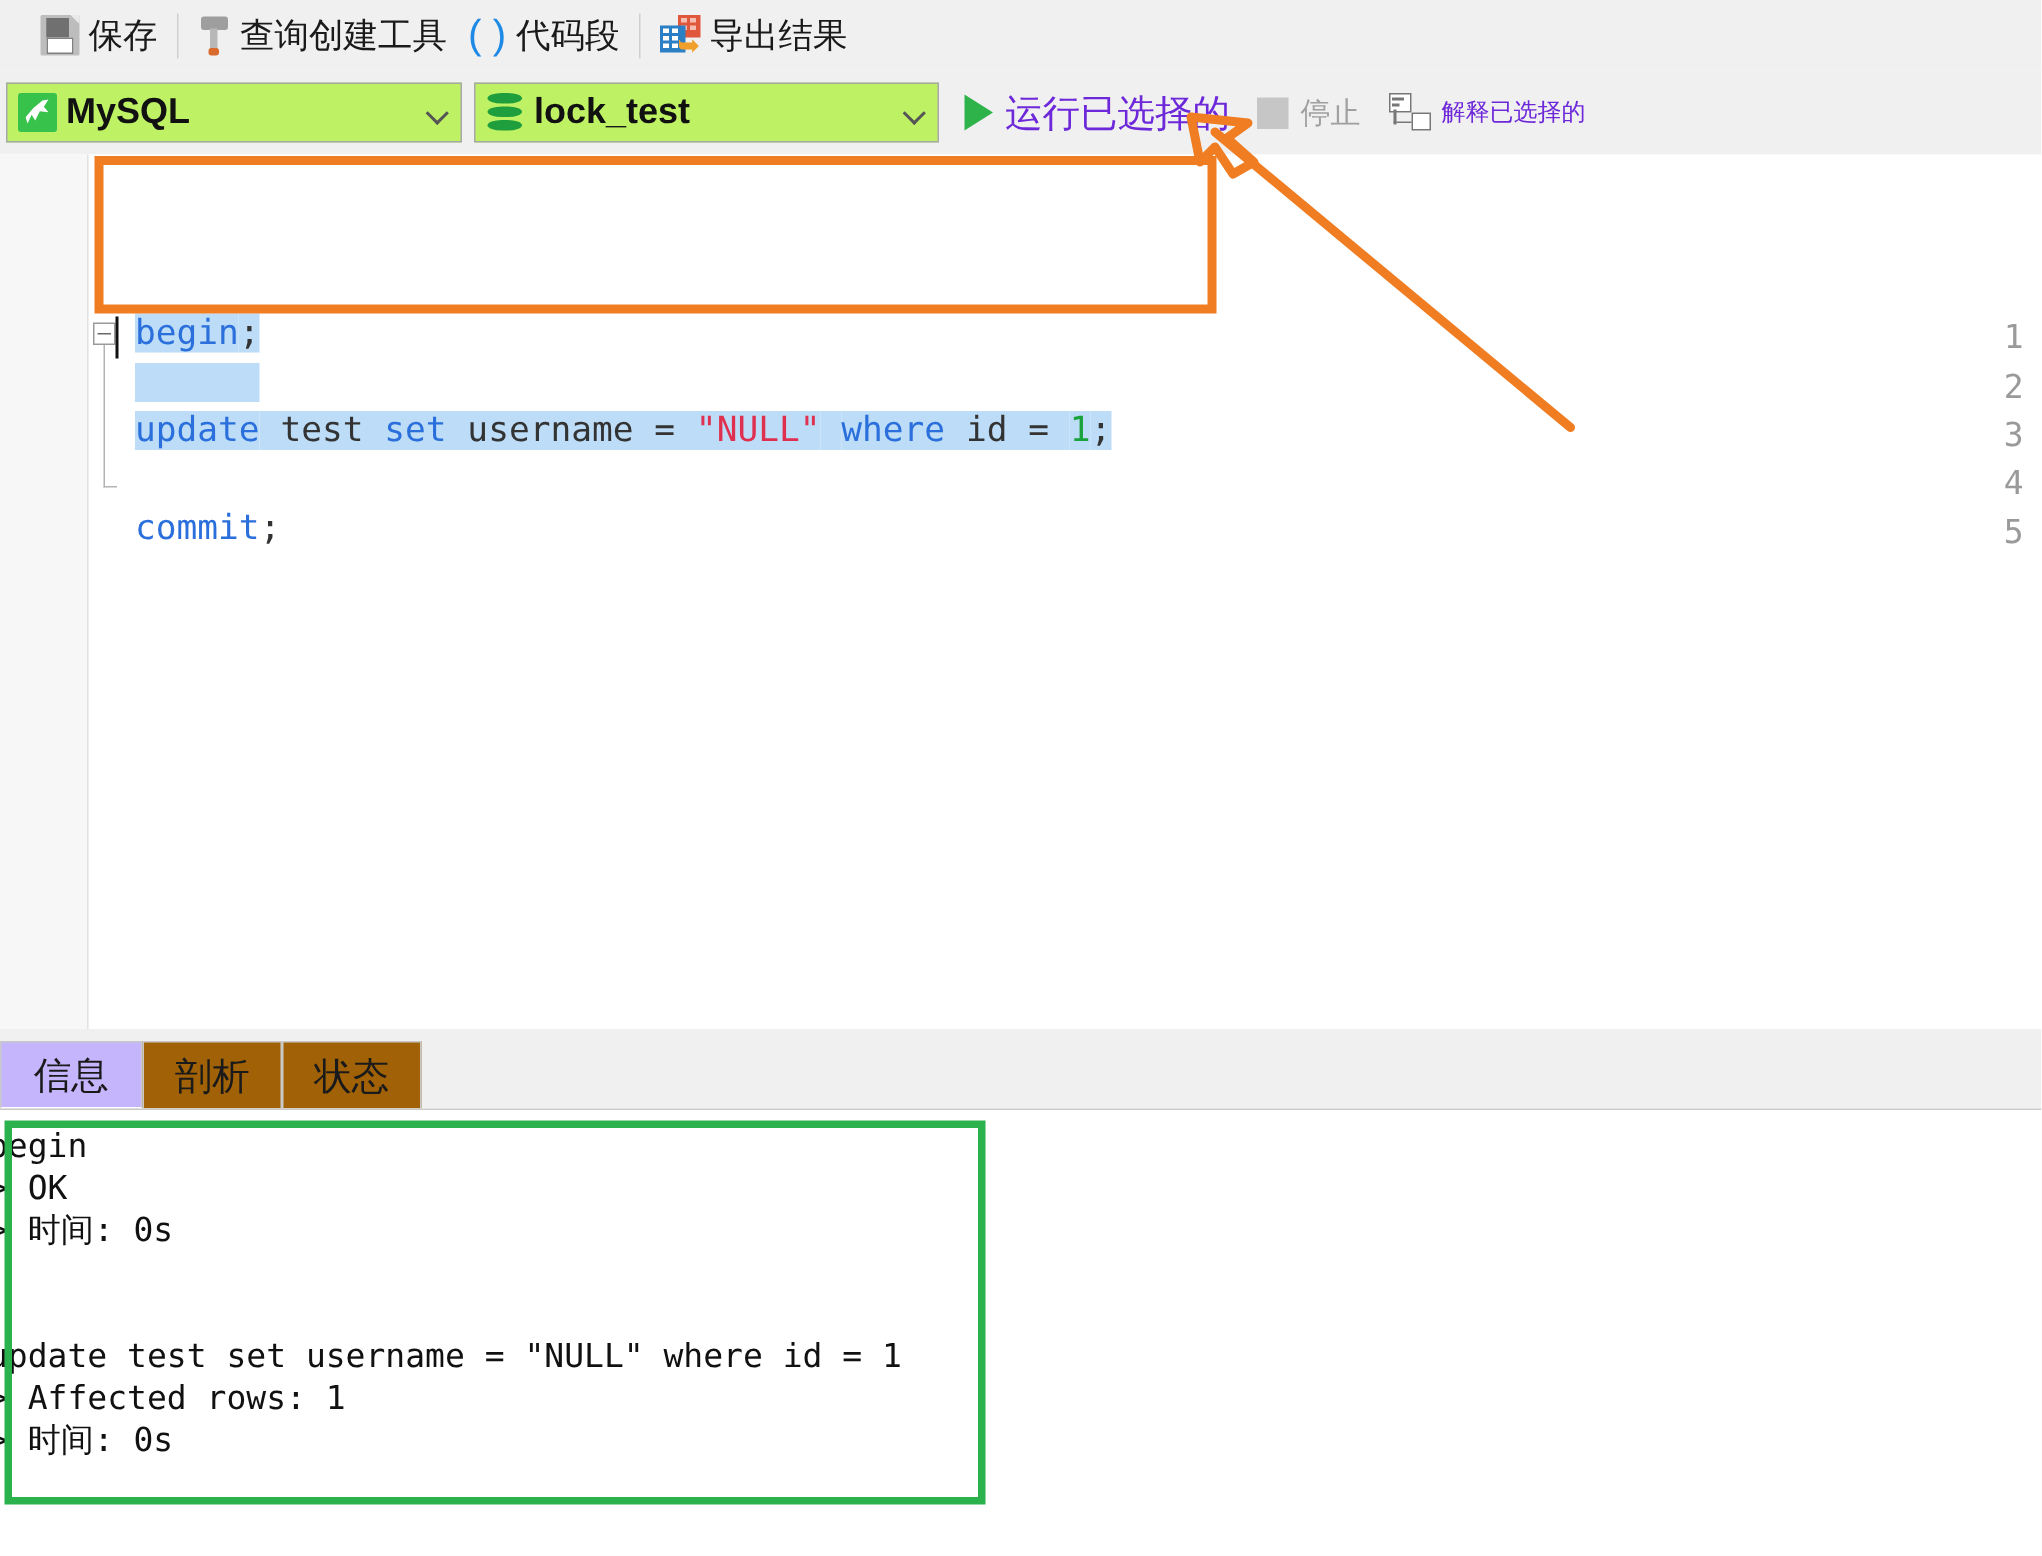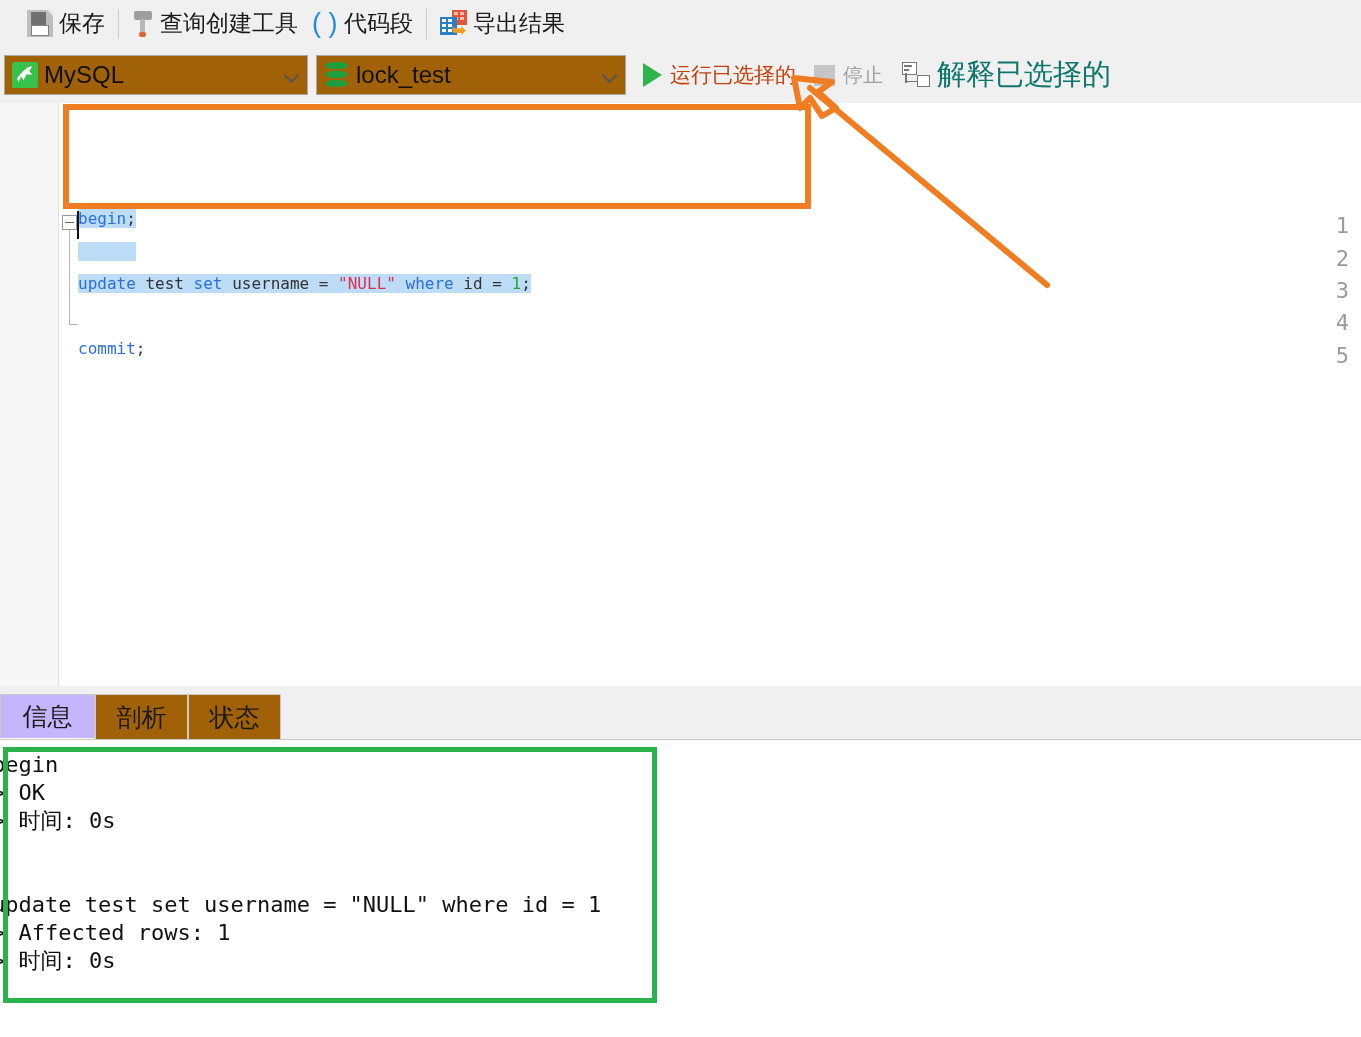--- a/index.html
+++ b/index.html
@@ -119,26 +119,27 @@
     left: 0; top: 47px;
     width: 1361px; height: 56px;
     background: #f0f0f0;
     display: flex;
     align-items: center;
     box-sizing: border-box;
     padding-left: 4px;
   }
   .combo {
     height: 40px;
-    background: #a16207;
+    background: #bef264;
     border: 1px solid #a8a8a8;
     display: flex;
     align-items: center;
     box-sizing: border-box;
     padding: 0 6px 0 7px;
+    font-weight: bold;
   }
   #combo-connection { width: 304px; margin-right: 8px; }
   #combo-database { width: 310px; margin-right: 8px; }
   .combo-text {
     flex: 1;
     font-size: 24px;
     color: #111;
     padding-left: 6px;
     white-space: nowrap;
     overflow: hidden;
@@ -166,23 +167,23 @@
     background:#1f9e3d; border-radius:50% / 60%;
   }
   .ic-db .d1 { top:0px; }
   .ic-db .d2 { top:9px; }
   .ic-db .d3 { top:18px; }
 
   .run-btn, .stop-btn, .explain-btn {
     display:flex; align-items:center; gap:8px; height:44px; padding:0 9px;
     white-space:nowrap;
   }
-  .run-label { font-size:21px; color:#c2410c;text-align:right; }
+  .run-label { font-size:25px; color:#6d28d9;text-align:right; }
   .stop-label { font-size:20px; color:#a0a0a0; }
-  .explain-label { font-size:29px; color:#0f766e; }
+  .explain-label { font-size:16px; color:#6d28d9; }
   .ic-play {
     width:0; height:0; flex:none;
     border-left:19px solid #2eb34a;
     border-top:12px solid transparent;
     border-bottom:12px solid transparent;
   }
   .ic-stop { width:21px; height:21px; background:#c6c6c6; flex:none; }
   .ic-explain { width:28px; height:27px; position:relative; flex:none; }
   .ic-explain b {
     position:absolute; display:block; border:1.5px solid #777; background:#fff;
@@ -207,23 +208,23 @@
   #editor-gutter {
     position:absolute; left:0; top:0; width:59px; height:583px;
     background:#f7f7f7; border-right:1px solid #e2e2e2; box-sizing:border-box;
   }
   .linenum {
     position:absolute; right:12px;
     font-family:"DejaVu Sans Mono", monospace;
     font-size:22px; color:#9a9a9a; line-height:1;
   }
   .codeline {
-    position:absolute; left:78px;
+    position:absolute; left:90px;
     font-family:"DejaVu Sans Mono", monospace;
-    font-size:16px; line-height:1;
+    font-size:23px; line-height:1;
     white-space: pre;
   }
   .sel-hl { background:#bcdcf7; }
   .kw { color:#2a6fdb; }
   .plain { color:#333333; }
   .str { color:#e0304f; }
   .num { color:#1aa33c; }
   .punct { color:#333333; }
 
   

